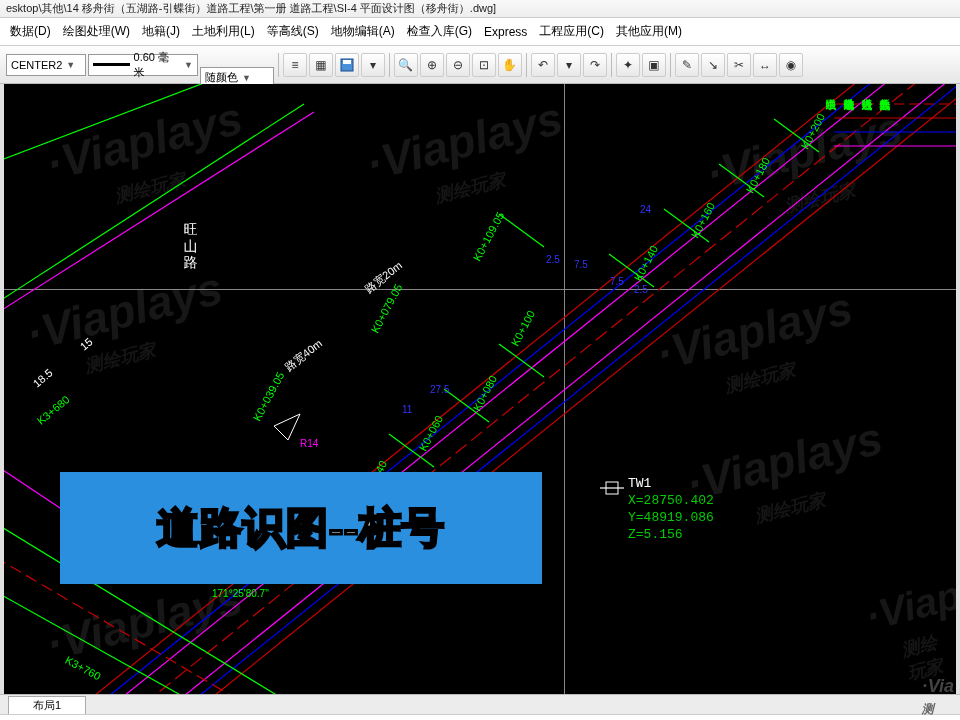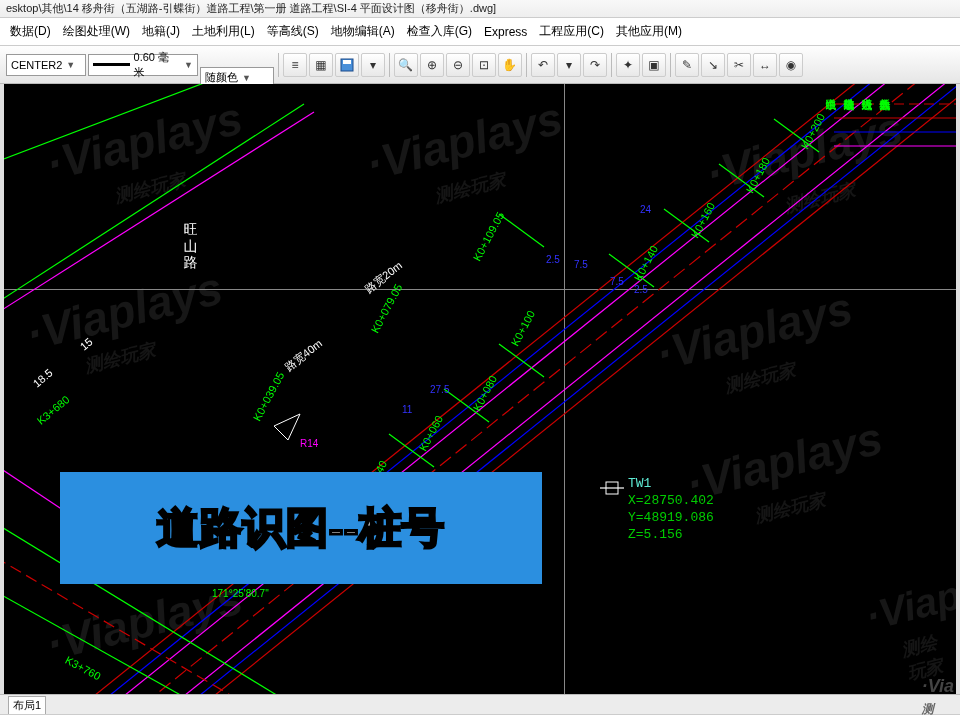--- a/index.html
+++ b/index.html
@@ -23,28 +23,28 @@
   .wm-sm { font-size: 18px; opacity: .5; }
   .crosshair-v { position: absolute; top:0; bottom:0; width:1px; background:#888; }
   .crosshair-h { position: absolute; left:0; right:0; height:1px; background:#888; }
   .road { position: absolute; left:0; right:0; top:0; bottom:0; }
   .road line { stroke-width: 1.2; }
   .station { position: absolute; color: #0f0; font-size: 11px; font-family: Arial; white-space: nowrap; }
   .station.rot { transform-origin: left center; transform: rotate(-62deg); }
   .dim { position: absolute; color: #33f; font-size: 10px; }
   .legend { position: absolute; color: #0f0; font-size: 11px; writing-mode: vertical-rl; }
   .tw { position: absolute; font-size: 13px; font-family: "Courier New", monospace; line-height: 1.3; }
-  .tw .name { color: #5eead4; }
+  .tw .name { color: #ffffff; }
   .tw .xyz { color: #0c0; }
   .banner { position: absolute; left: 56px; top: 388px; }
   .banner-shadow { position: absolute; left: 12px; top: 12px; width: 482px; height: 88px; background: #000; }
   .banner-main { position: absolute; left: 0; top: 0; width: 482px; height: 112px; background: #2b8fe0; display: flex; align-items: center; justify-content: center; }
   .banner-text { font-size: 42px; font-weight: 900; color: #fff; -webkit-text-stroke: 3px #000; letter-spacing: 1px; font-family: "Microsoft YaHei"; }
   .tabstrip { background: #ececec; height: 20px; display: flex; align-items: center; padding: 0 8px; font-size: 11px; border-top: 1px solid #bbb; }
-  .tab { background: #fff; border: 1px solid #aaa; border-bottom: none; padding: 1px 4px; }
+  .tab { background: #fff; border: 1px solid #aaa; border-bottom: none; padding: 1px 24px; }
   .cmdrow { background: #fff; height: 16px; border-top: 1px solid #ccc; }
   .footer { position: absolute; right: 6px; bottom: 2px; font-style: italic; font-weight: bold; color: #444; font-size: 18px; }
   .footer .sub { font-size: 12px; color: #666; }
 </style>
 </head>
 <body>
 
 <div class="titlebar">
   <span>esktop\其他\14 移舟街（五湖路-引蝶街）道路工程\第一册 道路工程\SI-4 平面设计图（移舟街）.dwg]</span>
 </div>

